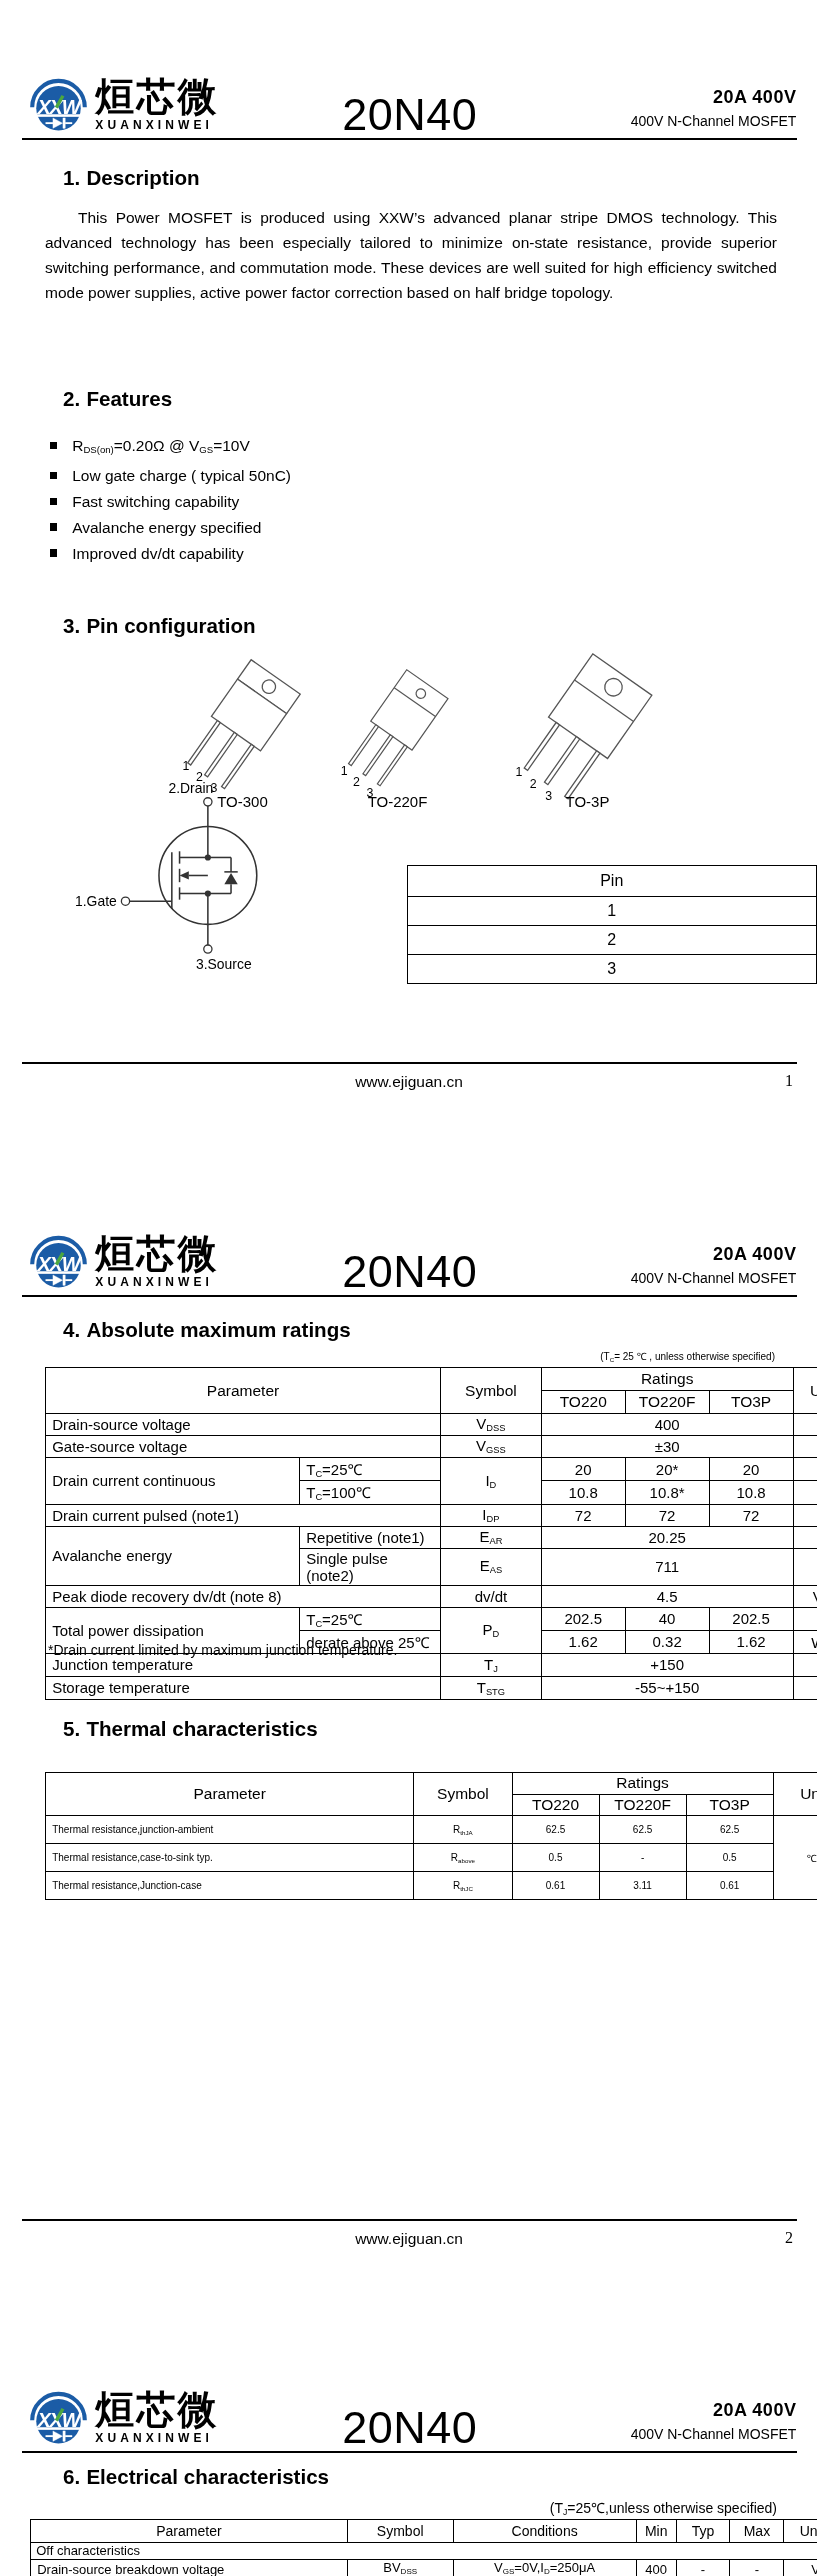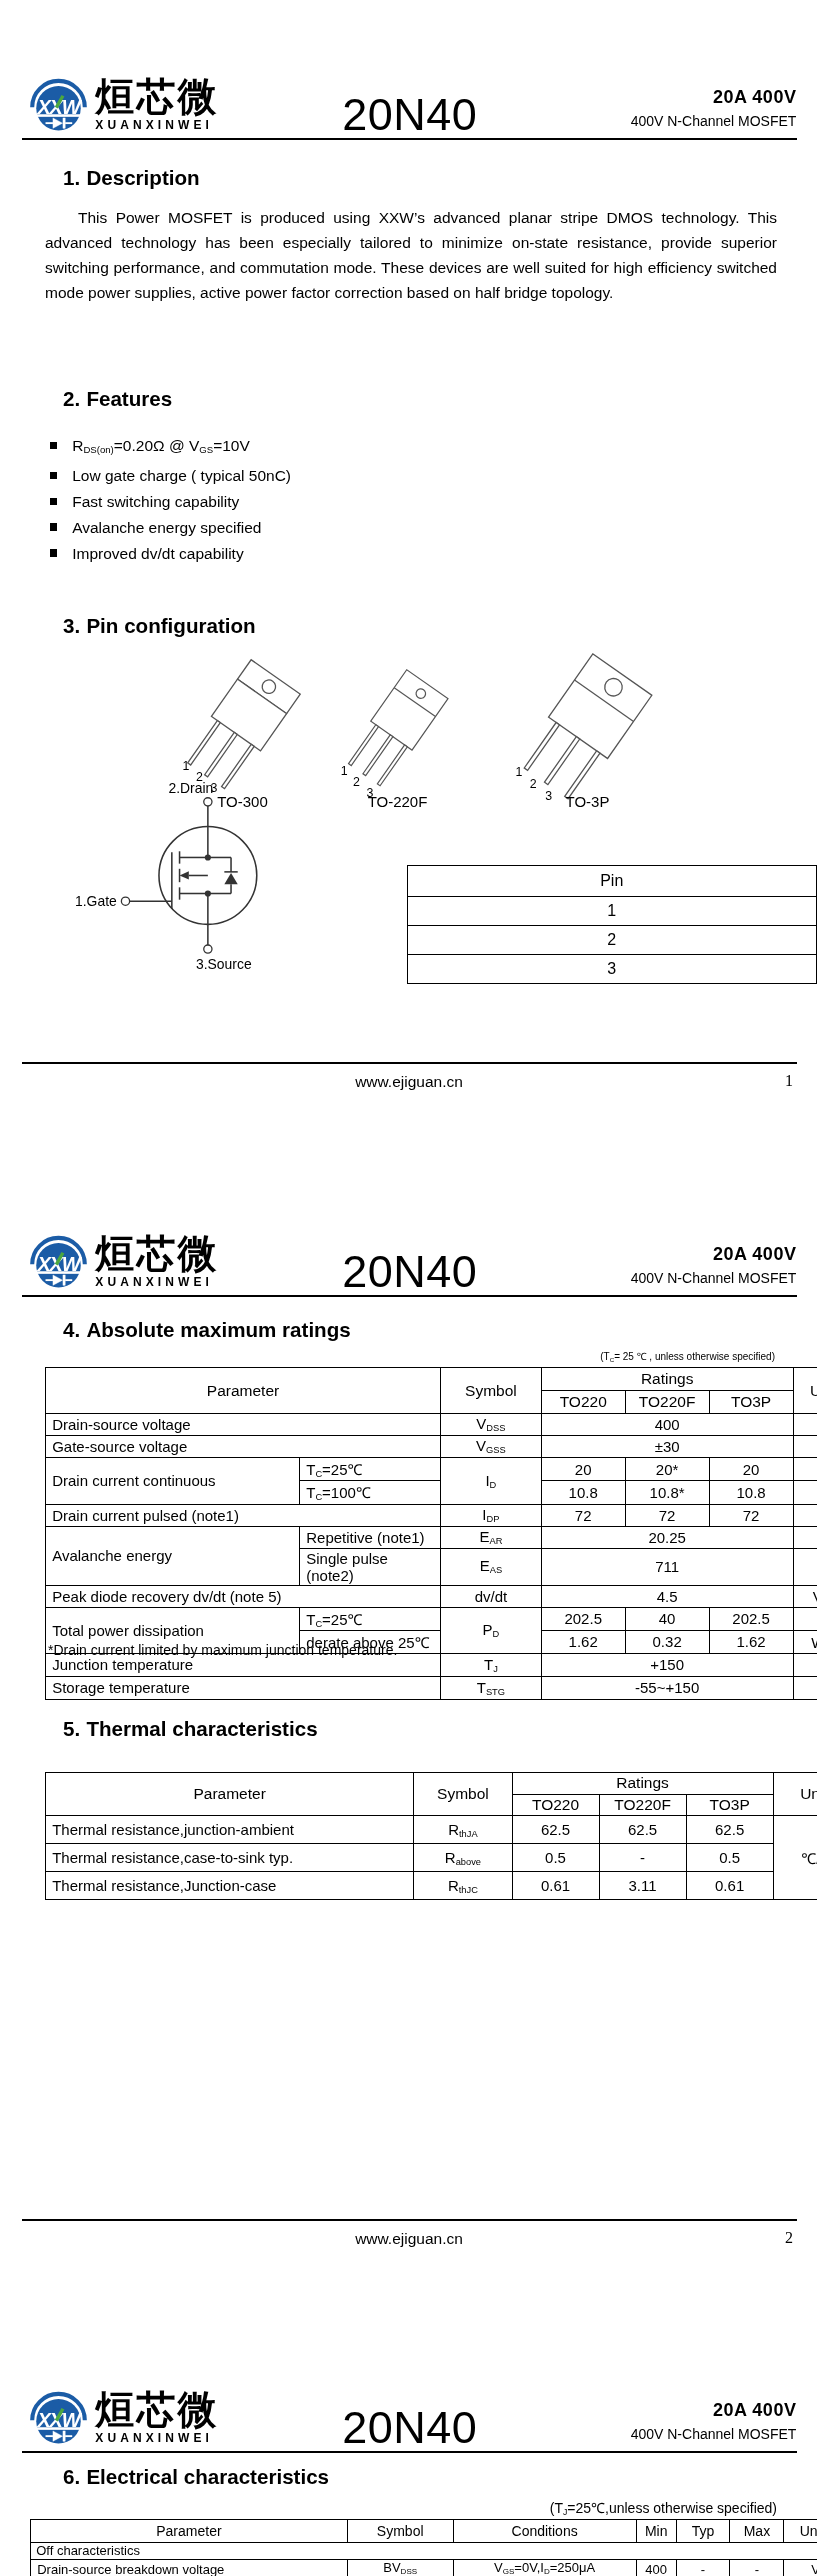--- a/index.html
+++ b/index.html
@@ -55,21 +55,21 @@
   .pintable td { height:29px; font-size:16px; }
   .pintable tr.h td { height:31px; }
 
   .absmax-note { position:absolute; right:43px; top:192px; font-size:10px; }
   .absmax { position:absolute; left:45px; top:210px; width:731px; }
   .absmax td { height:22px; font-size:15px; }
   .absmax tr.h td { height:23px; font-size:15.5px; }
   .abs-foot { position:absolute; left:48px; top:485px; font-size:14px; }
 
   .thermal { position:absolute; left:45px; top:615px; width:731px; }
-  .thermal td { height:28px; font-size:15px; }
+  .thermal td { height:28px; font-size:10px; }
   .thermal tr.h td { height:21.6px; font-size:15.5px; }
 
   .elec-note { position:absolute; right:41px; top:185px; font-size:14px;margin-left:40px; }
   .elec { position:absolute; left:30px; top:206px; width:758px; }
   .elec td { height:17px; font-size:13px; line-height:14px; padding:0.5px 2.6px; }
   .elec tr.h td { height:23px; font-size:14px; }
   .elec td.sechdr { text-align:left; padding-left:5.2px; }
 
   svg text { font-family:"Liberation Sans", sans-serif; }
 </style>
@@ -357,21 +357,21 @@
         <td colspan="3">20.25</td>
         <td>mJ</td>
       </tr>
       <tr>
         <td class="pl">Single pulse (note2)</td>
         <td><span>E</span><sub>AS</sub></td>
         <td colspan="3">711</td>
         <td>mJ</td>
       </tr>
       <tr>
-        <td colspan="2" class="pl">Peak diode recovery dv/dt (note 5)</td>
+        <td colspan="2" class="pl">Peak diode recovery dv/dt (note 8)</td>
         <td><span>dv/dt</span></td>
         <td colspan="3">4.5</td>
         <td>V/ns</td>
       </tr>
       <tr>
         <td rowspan="2" class="pl">Total power dissipation</td>
         <td class="pl"><span>T</span><sub>C</sub><span>=25℃</span></td>
         <td rowspan="2"><span>P</span><sub>D</sub></td>
         <td>202.5</td>
         <td>40</td>

